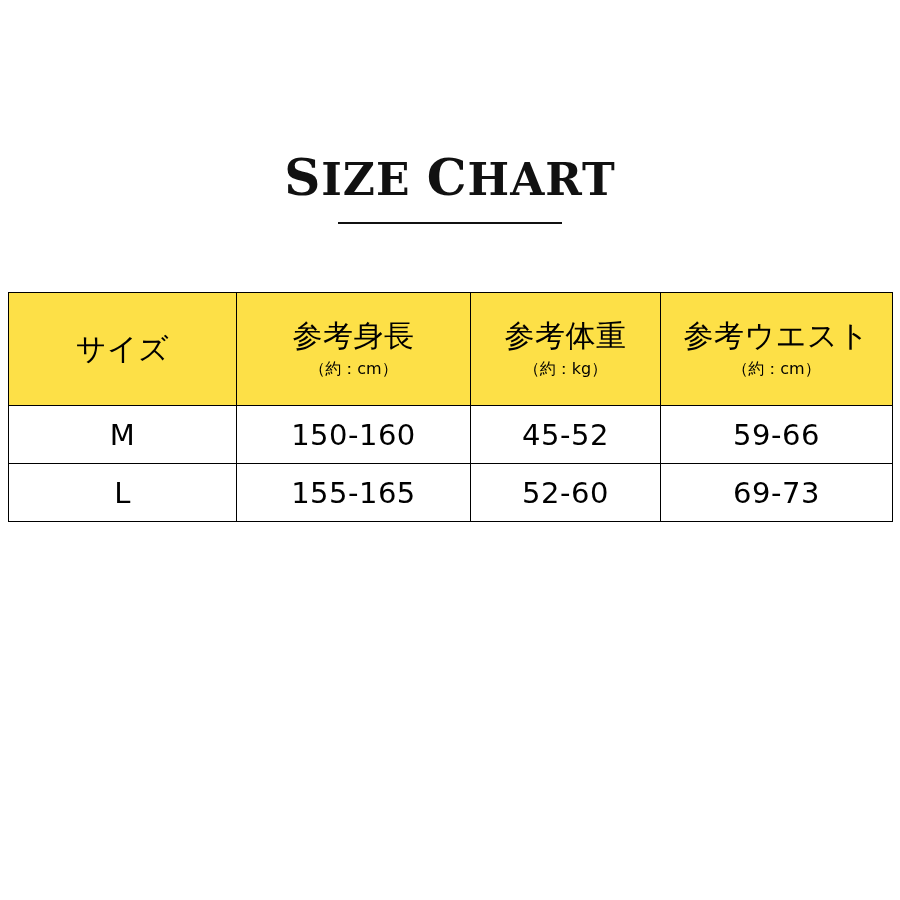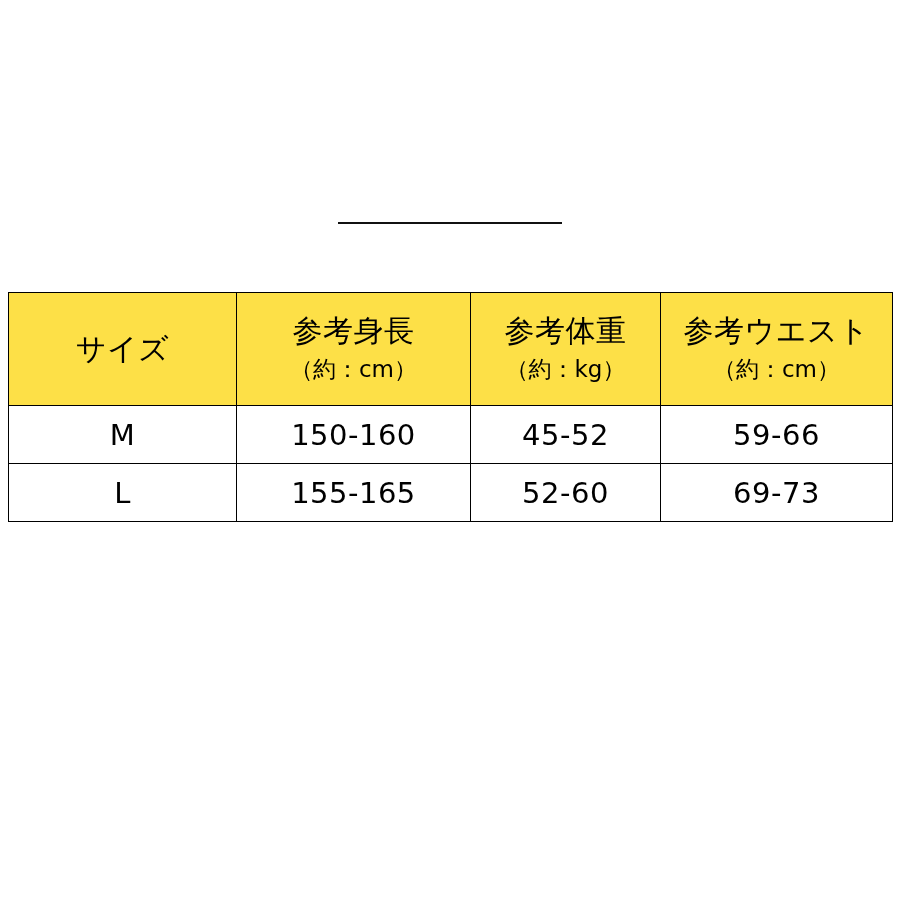--- a/index.html
+++ b/index.html
@@ -79,21 +79,21 @@
   }
   .th-main {
     display: block;
     font-size: 30px;
     font-weight: normal;
     line-height: 1.2;
     letter-spacing: 0.5px;
   }
   .th-sub {
     display: block;
-    font-size: 23px;
+    font-size: 16px;
     font-weight: normal;
     line-height: 1.4;
     margin-top: 4px;
     letter-spacing: 0;
   }
   table.size-chart tbody td {
     height: 55px;
     font-size: 29px;
     font-weight: normal;
     letter-spacing: 0.5px;
@@ -101,20 +101,23 @@
   .col-size  { width: 228px; }
   .col-h     { width: 234px; }
   .col-w     { width: 190px; }
   .col-waist { width: 232px; }
 </style>
 </head>
 <body>
 
 <div class="page">
 
+  <div class="title-block">
+    <span class="title-text"><span class="big">S</span><span>IZE</span>&nbsp;<span class="big">C</span><span>HART</span></span>
+  </div>
   <div class="title-rule"></div>
 
   <div class="table-wrap">
     <table class="size-chart">
       <colgroup>
         <col class="col-size">
         <col class="col-h">
         <col class="col-w">
         <col class="col-waist">
       </colgroup>

